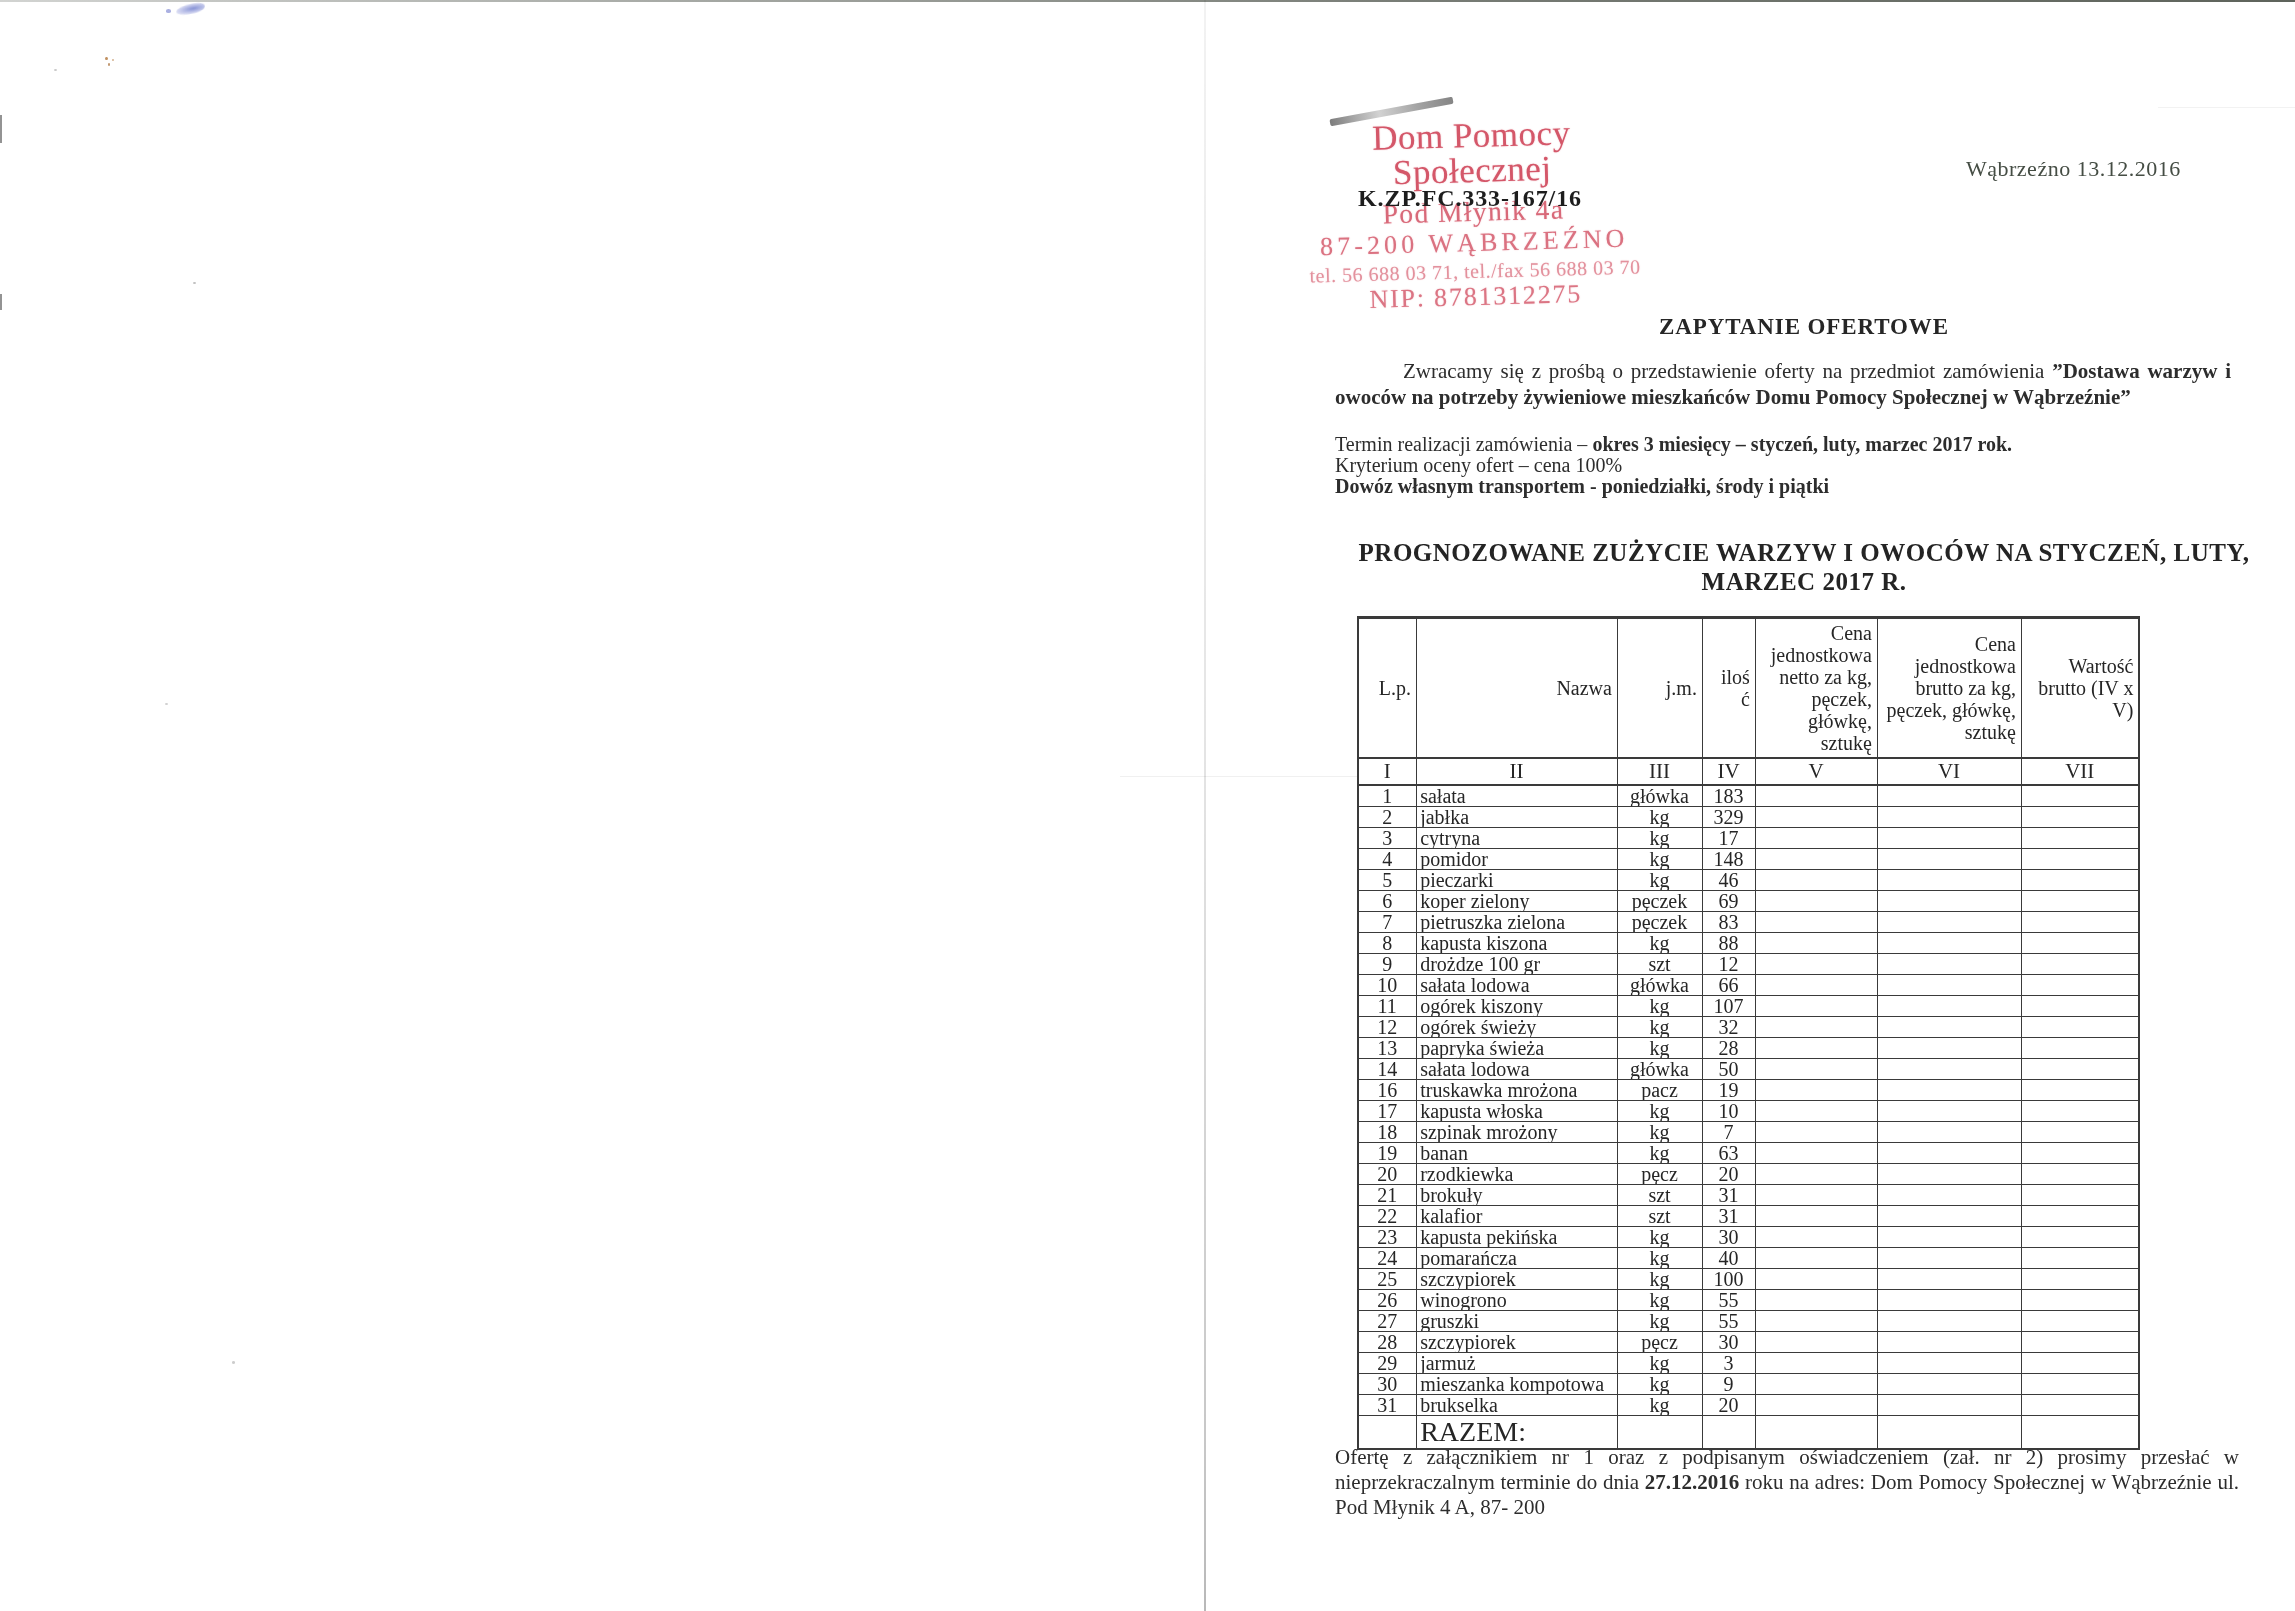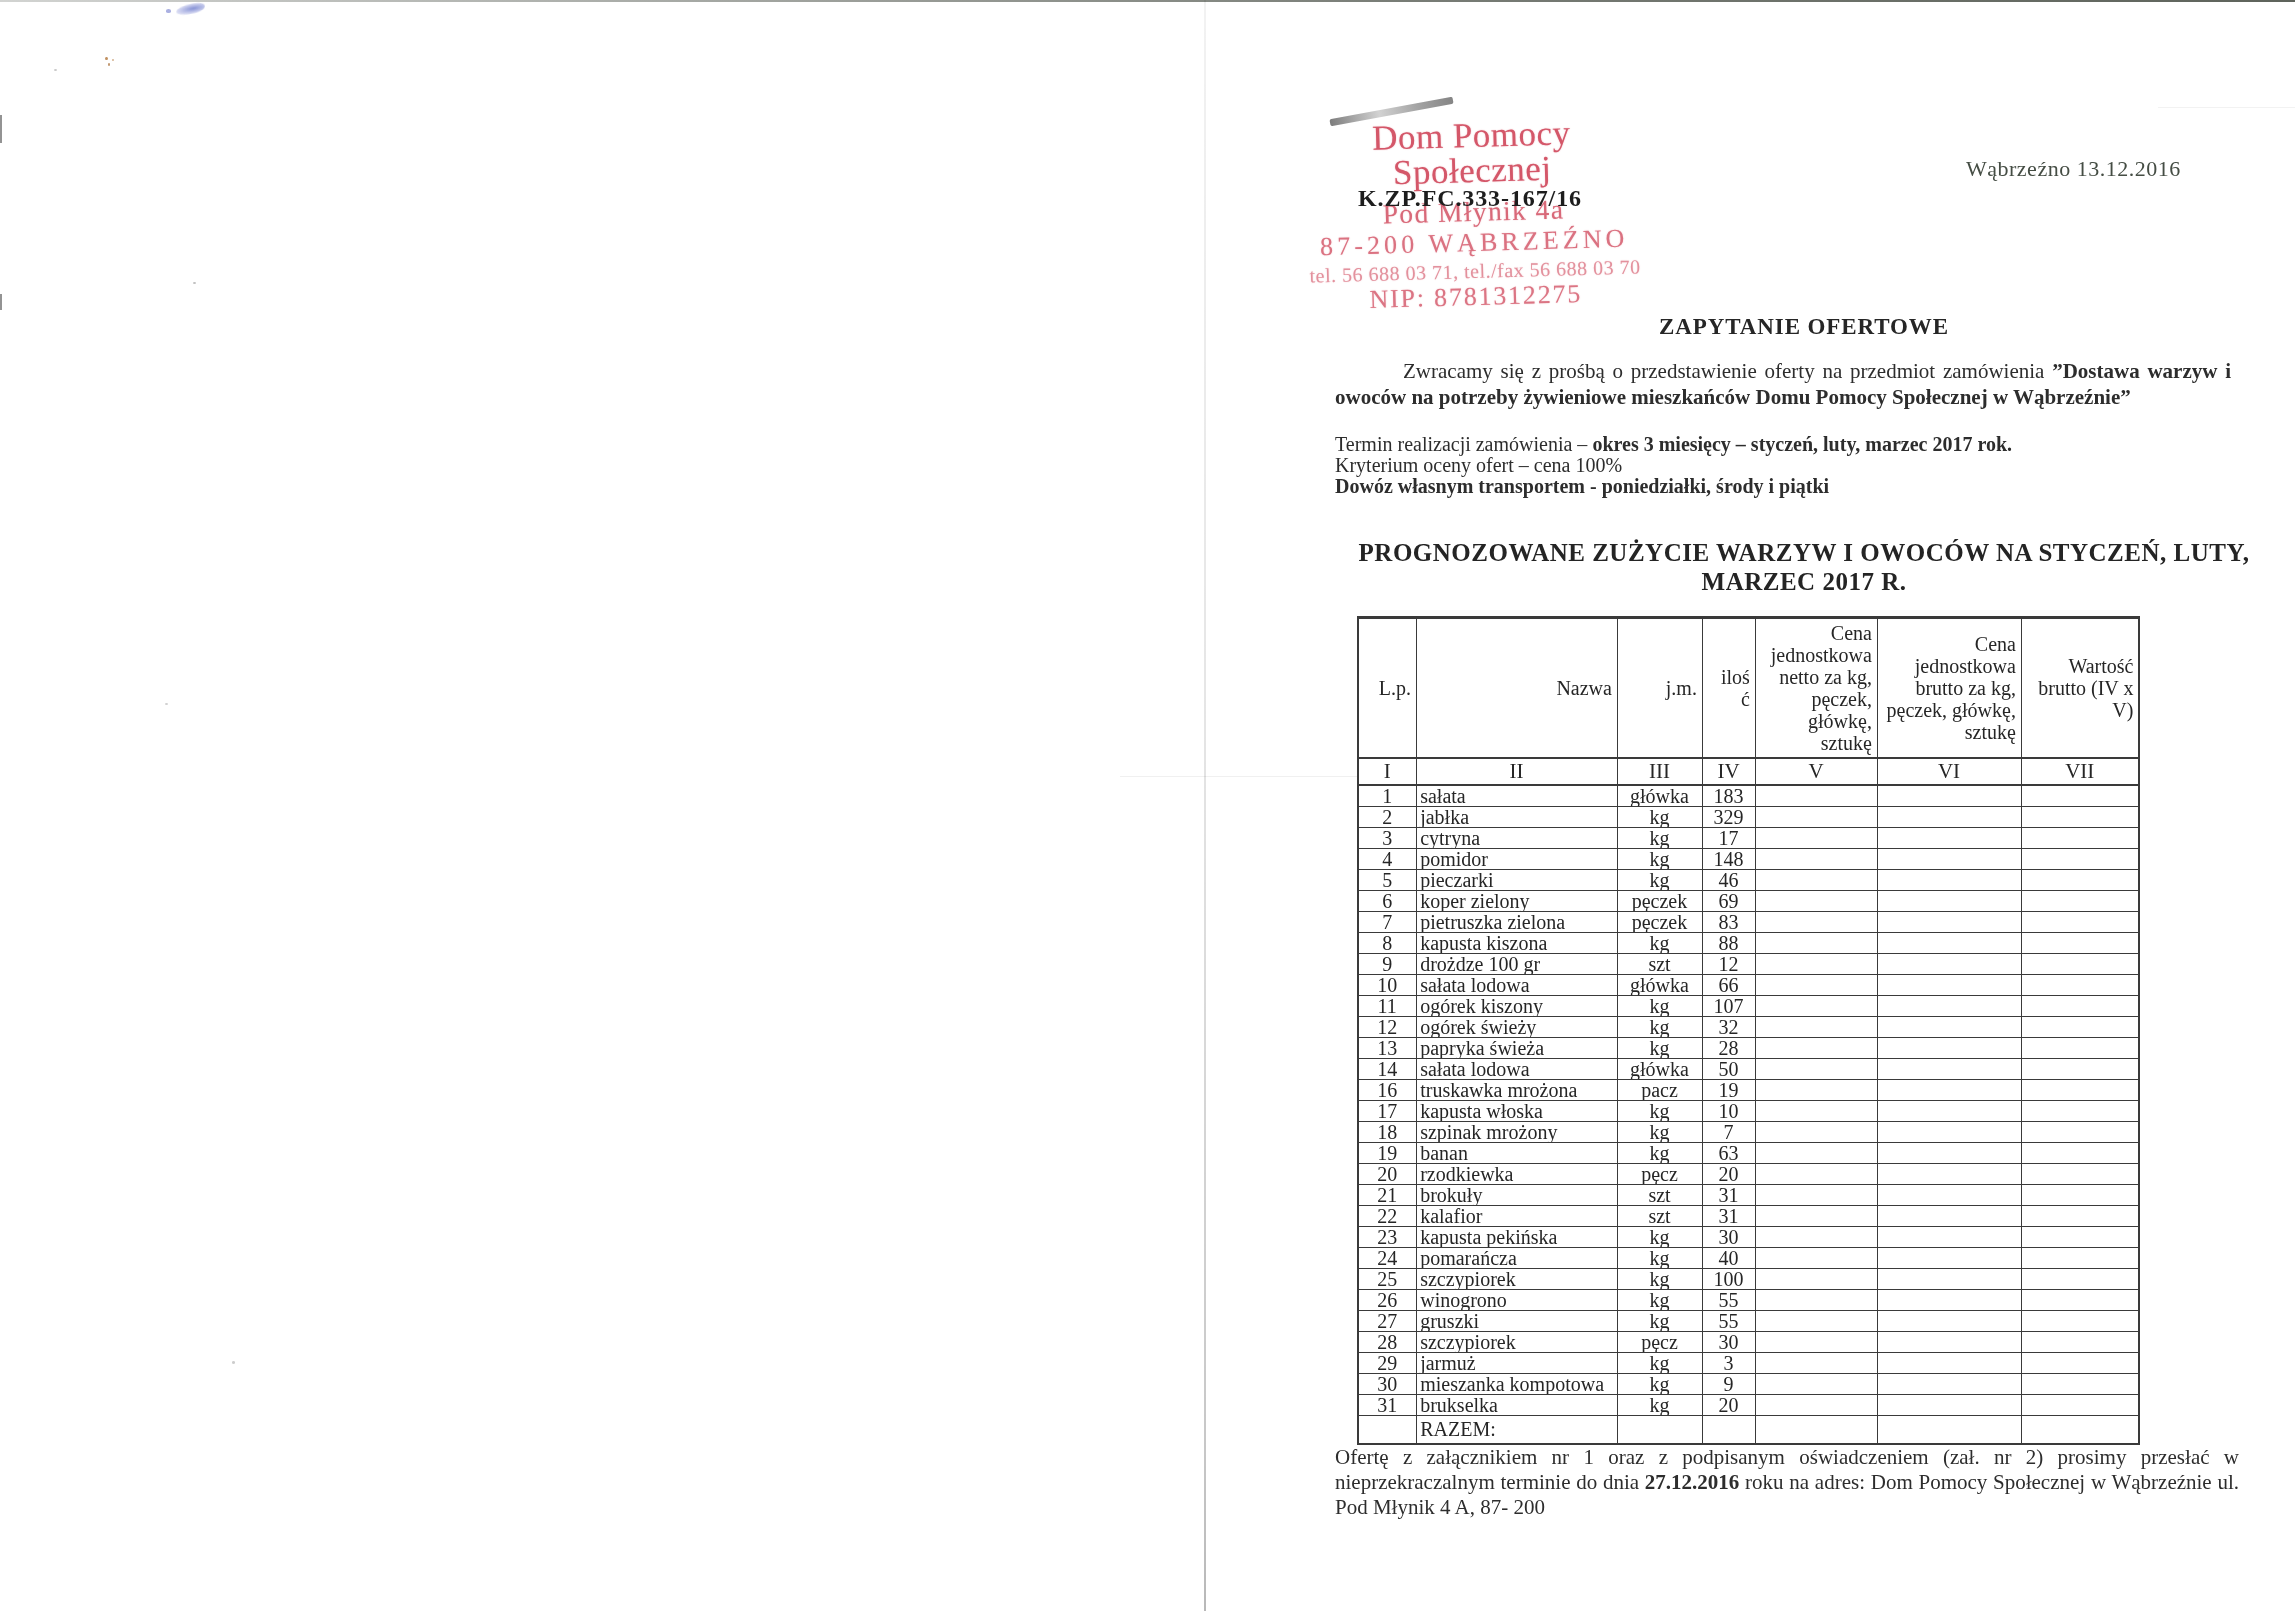--- a/index.html
+++ b/index.html
@@ -50,21 +50,21 @@
     font-size:25px;font-weight:700;line-height:28.5px;color:#242424;letter-spacing:0.5px;}
   
   .price-table{position:absolute;left:1357px;top:616px;border-collapse:collapse;table-layout:fixed;
     color:#262626;font-size:20px;
     border:2.3px solid #3a3a3a;border-top-width:3.7px;}
   .price-table td{border:1.4px solid #3a3a3a;overflow:hidden;vertical-align:middle;
     text-align:center;padding:0 3.7px;}
   .price-table tr.hdr td{height:118px;line-height:22px;border-bottom-width:2.3px;padding:2.8px 4.6px;text-align:right;}
   .price-table tr.roman td{height:23px;font-size:21px;border-bottom-width:2.3px;}
   .price-table tr.data-row td{height:19px;font-size:20px;line-height:20px;}
-  .price-table tr.razem td{height:27px;font-size:20px;}
+  .price-table tr.razem td{height:27px;font-size:28px;}
   .price-table .c-nazwa{text-align:left;}
   .th-ilosc span{display:inline-block;max-width:34px;overflow-wrap:anywhere;word-break:break-all;}
   
   .closing{position:absolute;left:1335px;top:1445px;width:904px;font-size:21px;line-height:25px;
     text-align:justify;}
 </style>
 </head>
 <body>
 
 <div class="scan-top-edge"></div>

